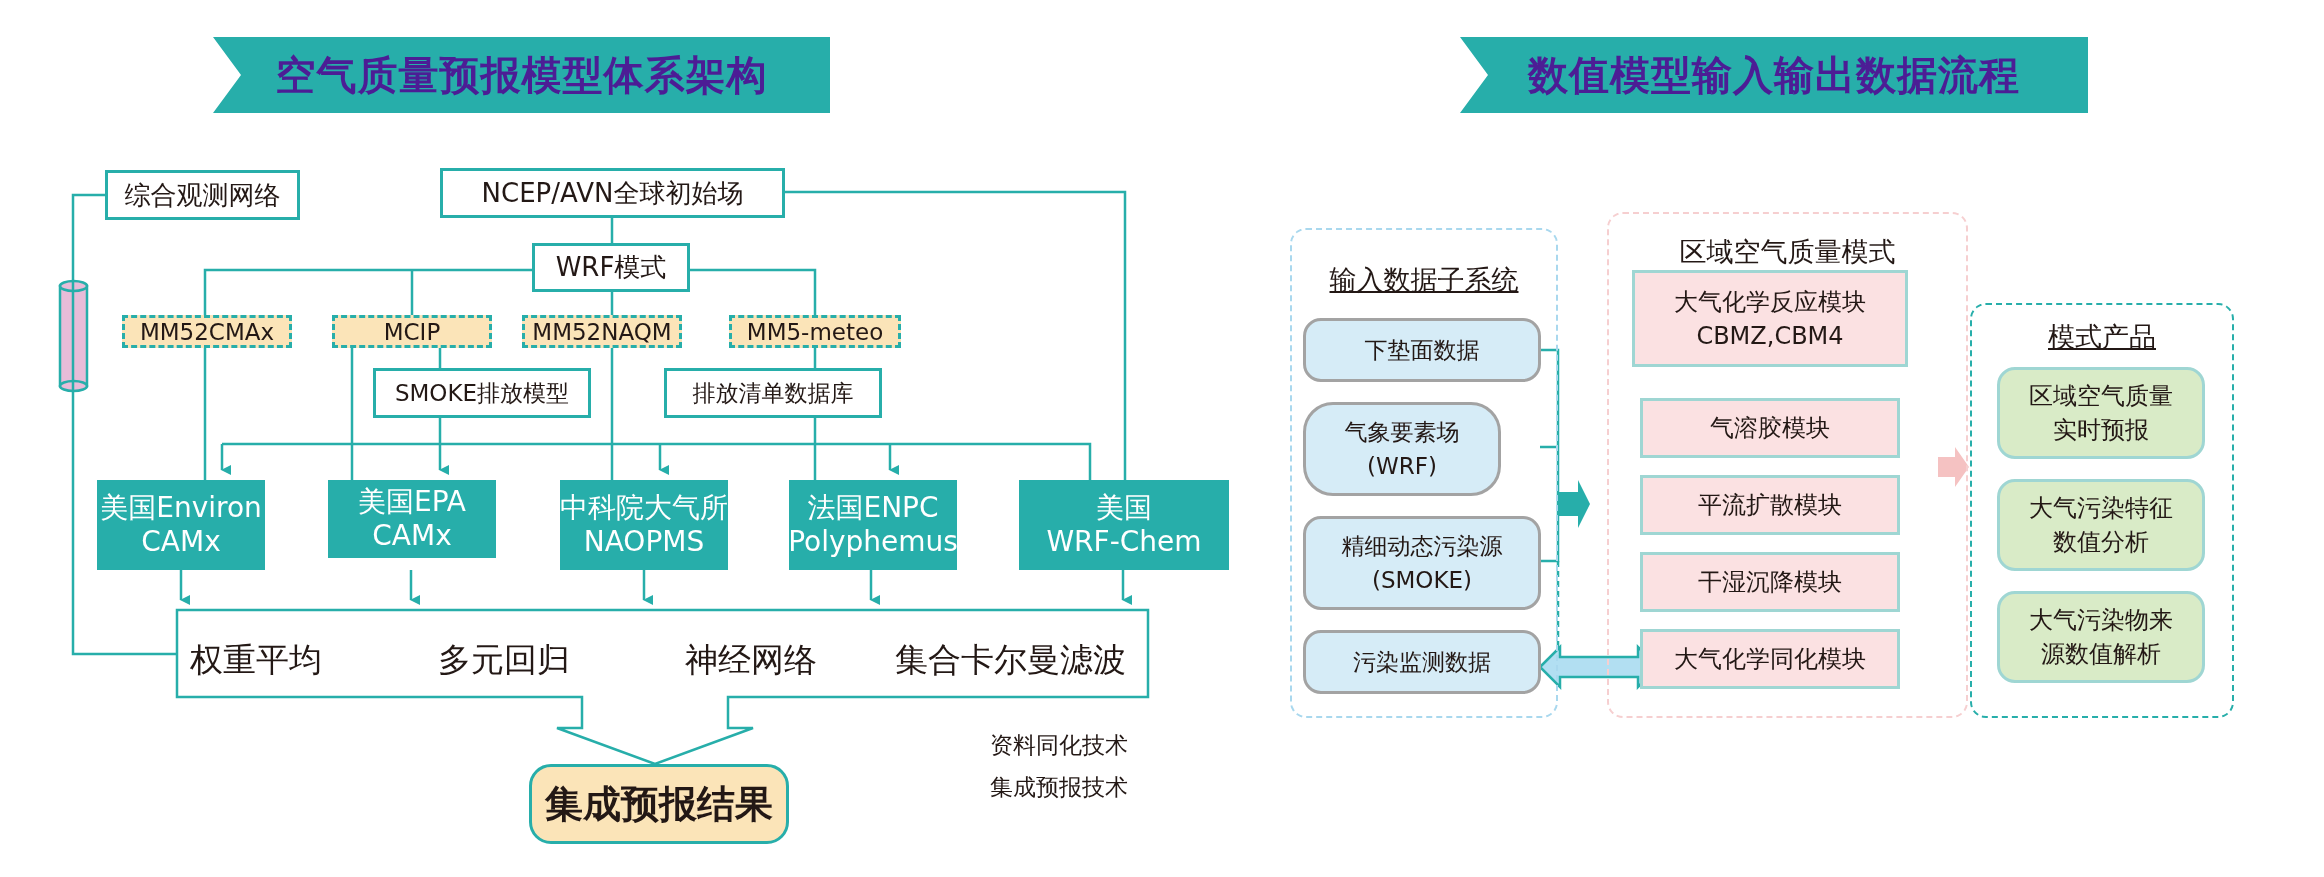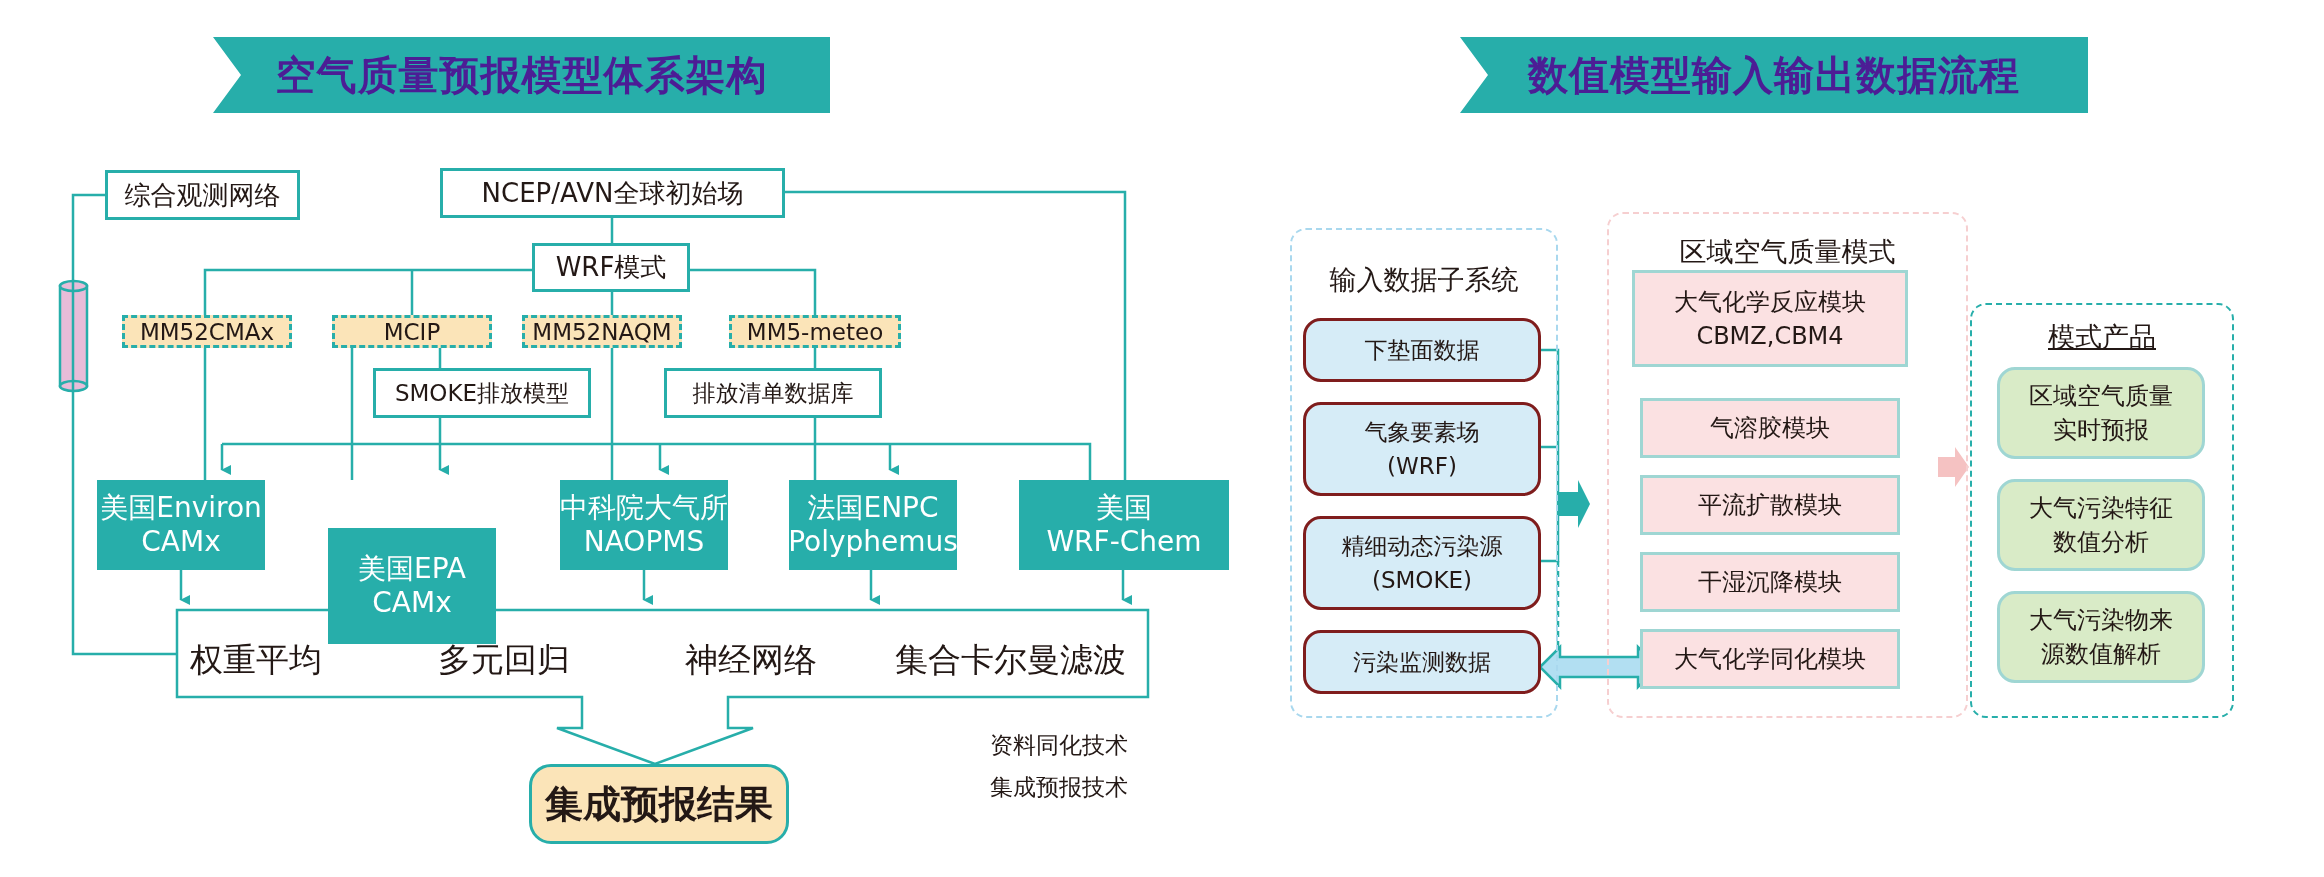--- a/index.html
+++ b/index.html
@@ -18,21 +18,21 @@
   .mbox { background: #27aeaa; color: #fff; font-size: 28px; line-height: 34px; flex-direction: column; }
   .result { background: #fbe4b8; border: 3px solid #27aeaa; border-radius: 22px; font-size: 38px; font-weight: bold; }
   .method { position: absolute; font-size: 33px; top: 638px; }
   .note { position: absolute; font-size: 23px; }
 
   .panel { border-radius: 16px; }
   .panel-in { border: 2px dashed #a9d8ee; }
   .panel-mod { border: 2px dashed #f6cfd0; }
   .panel-out { border: 2px dashed #27aeaa; }
   .panel-title { position: absolute; font-size: 27px; width: 100%; text-align: center; left: 0; }
-  .bluebox { background: #d6ecf7; border: 3px solid #7f1d1d; border-radius: 18px; font-size: 23px; line-height: 34px; flex-direction: column; }
+  .bluebox { background: #d6ecf7; border: 3px solid #a3a3a3; border-radius: 18px; font-size: 23px; line-height: 34px; flex-direction: column; }
   .pinkbox { background: #fbe1e2; border: 3px solid #9fd6d3; font-size: 24px; line-height: 34px; flex-direction: column; }
   .greenbox { background: #d9ebc7; border: 3px solid #9fd6d3; border-radius: 18px; font-size: 24px; line-height: 34px; flex-direction: column; }
 </style>
 </head>
 <body>
 
 <svg class="lines" viewBox="0 0 2324 877">
   <defs>
     <marker id="tri" markerWidth="10" markerHeight="10" refX="5" refY="9" orient="auto" markerUnits="userSpaceOnUse" viewBox="0 0 10 10">
       <path d="M0,0 L10,0 L5,10 z" fill="#27aeaa"></path>
@@ -126,21 +126,21 @@
   <span>SMOKE排放模型</span>
 </div>
 <div class="abs wbox center" style="left:664px; top:368px; width:218px; height:50px; font-size:23px;">
   <span>排放清单数据库</span>
 </div>
 
 <div class="abs mbox center" style="left:97px; top:480px; width:168px; height:90px;">
   <span>美国Environ</span>
   <span>CAMx</span>
 </div>
-<div class="abs mbox center" style="left:328px; top:480px; width:168px; height:116px;margin-top:48px;">
+<div class="abs mbox center" style="left:328px; top:480px; width:168px; height:78px;">
   <span>美国EPA</span>
   <span>CAMx</span>
 </div>
 <div class="abs mbox center" style="left:560px; top:480px; width:168px; height:90px;">
   <span>中科院大气所</span>
   <span>NAOPMS</span>
 </div>
 <div class="abs mbox center" style="left:789px; top:480px; width:168px; height:90px;">
   <span>法国ENPC</span>
   <span>Polyphemus</span>
@@ -160,26 +160,26 @@
 </div>
 
 <span class="note" style="left:990px; top:730px;">资料同化技术</span>
 <span class="note" style="left:990px; top:772px;">集成预报技术</span>
 
 <div class="banner" style="left:1460px; top:37px; width:628px;">
   <span>数值模型输入输出数据流程</span>
 </div>
 
 <div class="abs panel panel-in" style="left:1290px; top:228px; width:268px; height:490px;">
-  <div class="panel-title" style="top:32px;">输入数据子系统</div>
+  <div class="panel-title" style="top:32px;text-decoration:underline;">输入数据子系统</div>
 </div>
 <div class="abs bluebox center" style="left:1303px; top:318px; width:238px; height:64px;">
   <span>下垫面数据</span>
 </div>
-<div class="abs bluebox center" style="left:1303px; top:402px; width:238px; height:94px;">
+<div class="abs bluebox center" style="left:1303px; top:402px; width:198px; height:94px;border-radius:30px;">
   <span>气象要素场</span>
   <span>(WRF)</span>
 </div>
 <div class="abs bluebox center" style="left:1303px; top:516px; width:238px; height:94px;text-align:center;">
   <span>精细动态污染源</span>
   <span>(SMOKE)</span>
 </div>
 <div class="abs bluebox center" style="left:1303px; top:630px; width:238px; height:64px;">
   <span>污染监测数据</span>
 </div>

